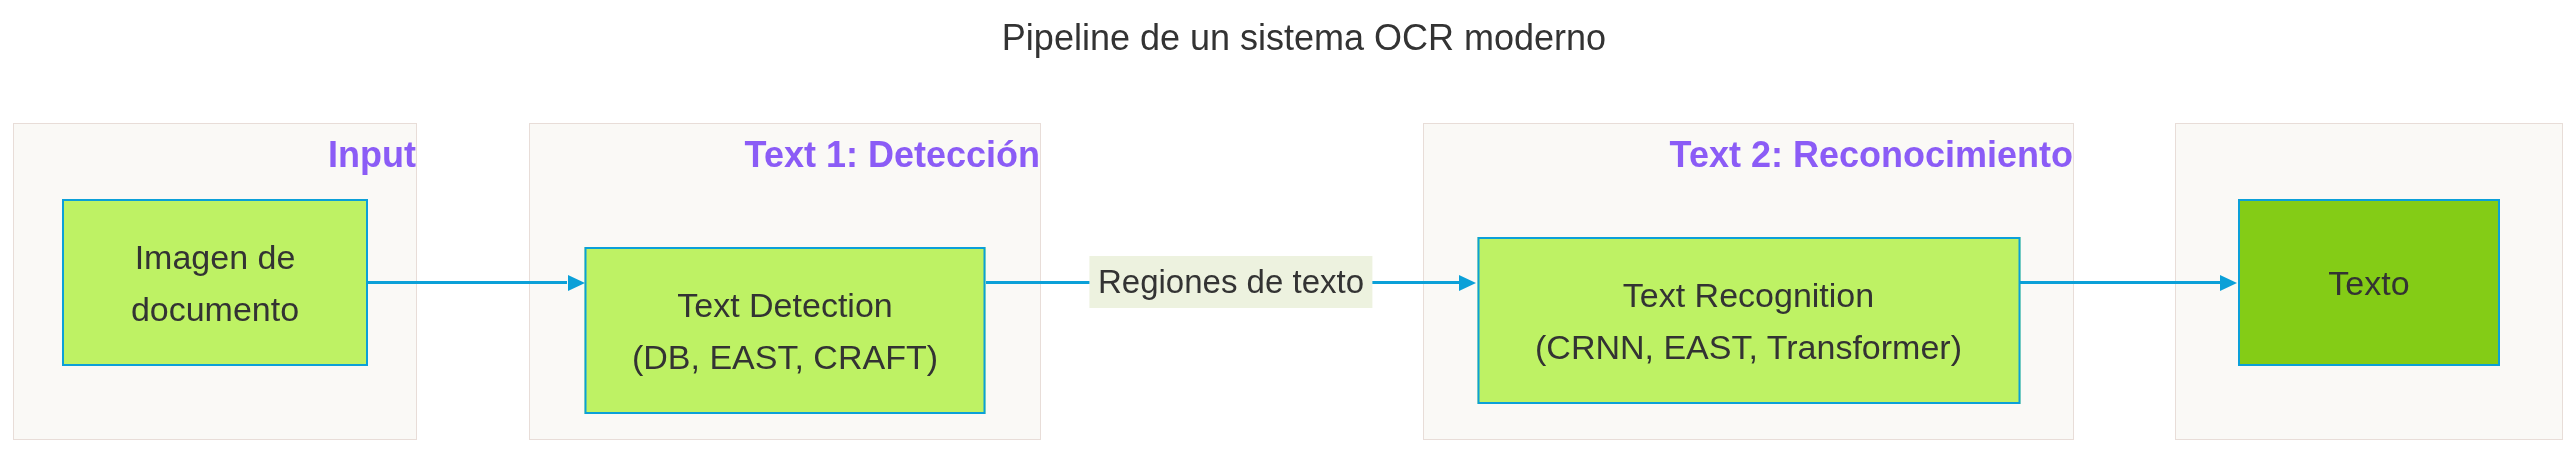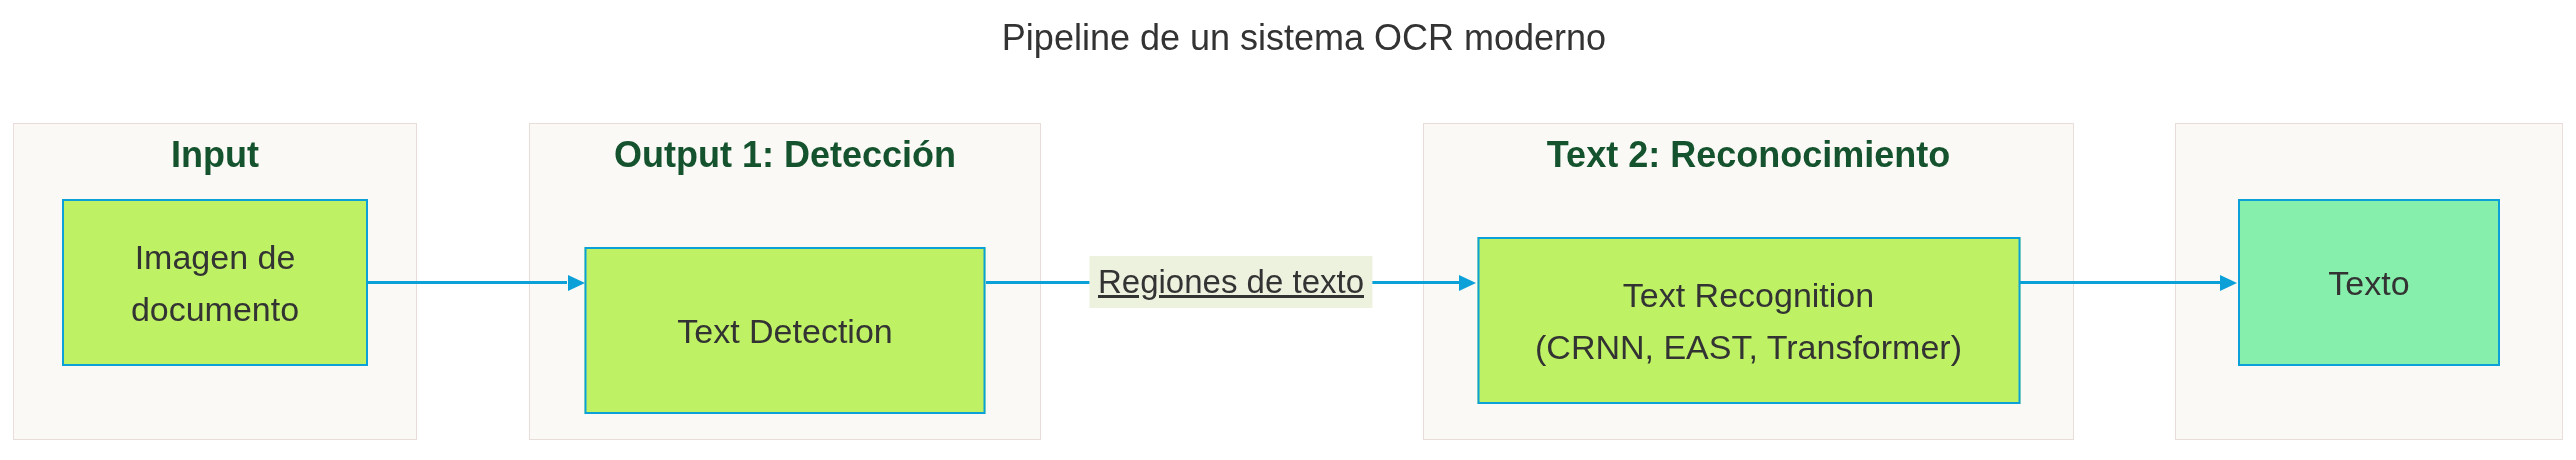--- a/index.html
+++ b/index.html
@@ -31,24 +31,24 @@
     height: 317px;
     background: #faf9f6;
     border: 1.4px solid #e8ddd8;
     box-sizing: border-box;
   }
   .cluster-label {
     position: absolute;
     top: 10px;
     left: 0;
     width: 100%;
-    text-align: center;
+    text-align: right;
     font-size: 36px;
     font-weight: 700;
-    color: #14532d;
+    color: #8b5cf6;
   }
   .node {
     position: absolute;
     top: 75px; 
     left: 50%;
     transform: translateX(-50%);
     height: 167px;
     box-sizing: border-box;
     border: 2.2px solid #0ba0d8;
     display: flex;
@@ -57,21 +57,21 @@
     align-items: center;
     text-align: center;
     font-size: 34px;
     color: #333333;
   }
   .node .node-line {
     line-height: 52px;
     white-space: nowrap;
   }
   .node-blue  { background: #bef264; }
-  .node-green { background: #86efac; gap: 24px; }
+  .node-green { background: #84cc16; gap: 24px; }
   .edge-line {
     position: absolute;
     top: 281px;
     height: 2.9px;
     background: #0ba0d8;
   }
   .edge-arrowhead {
     position: absolute;
     top: 275px;
     width: 0;
@@ -87,42 +87,42 @@
     transform: translate(-50%, -50%);
     background: #edf2df;
     padding: 0 8.6px;
     text-align: center;
     font-size: 33px;
     color: #333333;
   }
   .edge-label div {
     line-height: 52px;
     white-space: nowrap;
-    text-decoration: underline;
   }
 </style>
 </head>
 <body>
 
 <div class="canvas">
 
   <div class="diagram-title">Pipeline de un sistema OCR moderno</div>
 
   <div class="cluster" style="left:13px; width:404px;">
     <div class="cluster-label">Input</div>
     <div class="node node-blue" style="width:306px;">
       <div class="node-line">Imagen de</div>
       <div class="node-line">documento</div>
     </div>
   </div>
 
   <div class="cluster" style="left:529px; width:512px;">
-    <div class="cluster-label">Output 1: Detección</div>
+    <div class="cluster-label">Text 1: Detección</div>
     <div class="node node-blue" style="width:401px;margin-top:48px;">
       <div class="node-line">Text Detection</div>
+      <div class="node-line">(DB, EAST, CRAFT)</div>
     </div>
   </div>
 
   <div class="cluster" style="left:1423px; width:651px;">
     <div class="cluster-label">Text 2: Reconocimiento</div>
     <div class="node node-blue" style="width:543px;margin-top:38px;">
       <div class="node-line">Text Recognition</div>
       <div class="node-line">(CRNN, EAST, Transformer)</div>
     </div>
   </div>

